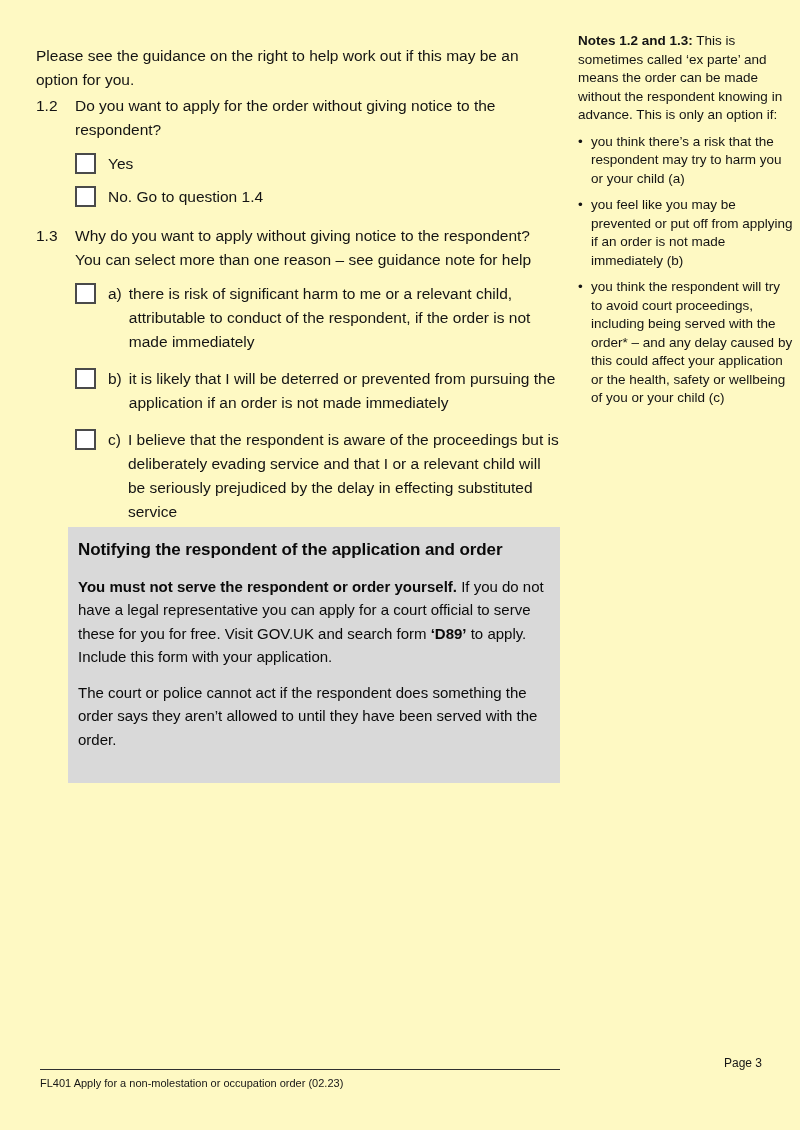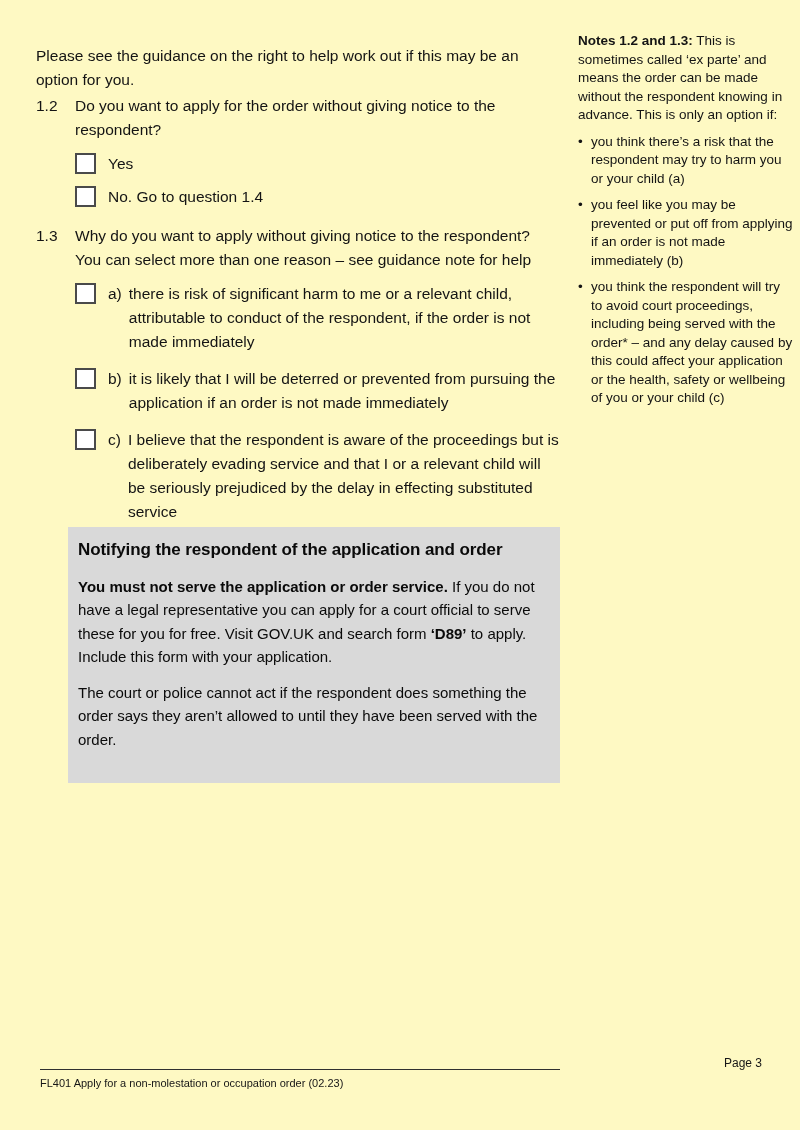--- a/index.html
+++ b/index.html
@@ -196,21 +196,21 @@
         <div class="option-text">
           <span class="option-prefix">c)</span>
           <span class="option-label">I believe that the respondent is aware of the proceedings but is deliberately evading service and that I or a relevant child will be seriously prejudiced by the delay in effecting substituted service</span>
         </div>
       </div>
     </div>
   </div>
 
   <div class="callout">
     <h2 class="callout-heading">Notifying the respondent of the application and order</h2>
-    <p><strong>You must not serve the application or order service.</strong><span> If you do not have a legal representative you can apply for a court official to serve these for you for free. Visit GOV.UK and search form </span><strong>‘D89’</strong><span> to apply. Include this form with your application.</span></p>
+    <p><strong>You must not serve the respondent or order yourself.</strong><span> If you do not have a legal representative you can apply for a court official to serve these for you for free. Visit GOV.UK and search form </span><strong>‘D89’</strong><span> to apply. Include this form with your application.</span></p>
     <p>The court or police cannot act if the respondent does something the order says they aren’t allowed to until they have been served with the order.</p>
   </div>
 
   <div class="sidebar">
     <p class="note-head"><strong>Notes 1.2 and 1.3:</strong><span> This is sometimes called ‘ex parte’ and means the order can be made without the respondent knowing in advance. This is only an option if:</span></p>
     <ul>
       <li>you think there’s a risk that the respondent may try to harm you or your child (a)</li>
       <li>you feel like you may be prevented or put off from applying if an order is not made immediately (b)</li>
       <li>you think the respondent will try to avoid court proceedings, including being served with the order* – and any delay caused by this could affect your application or the health, safety or wellbeing of you or your child (c)</li>
     </ul>

